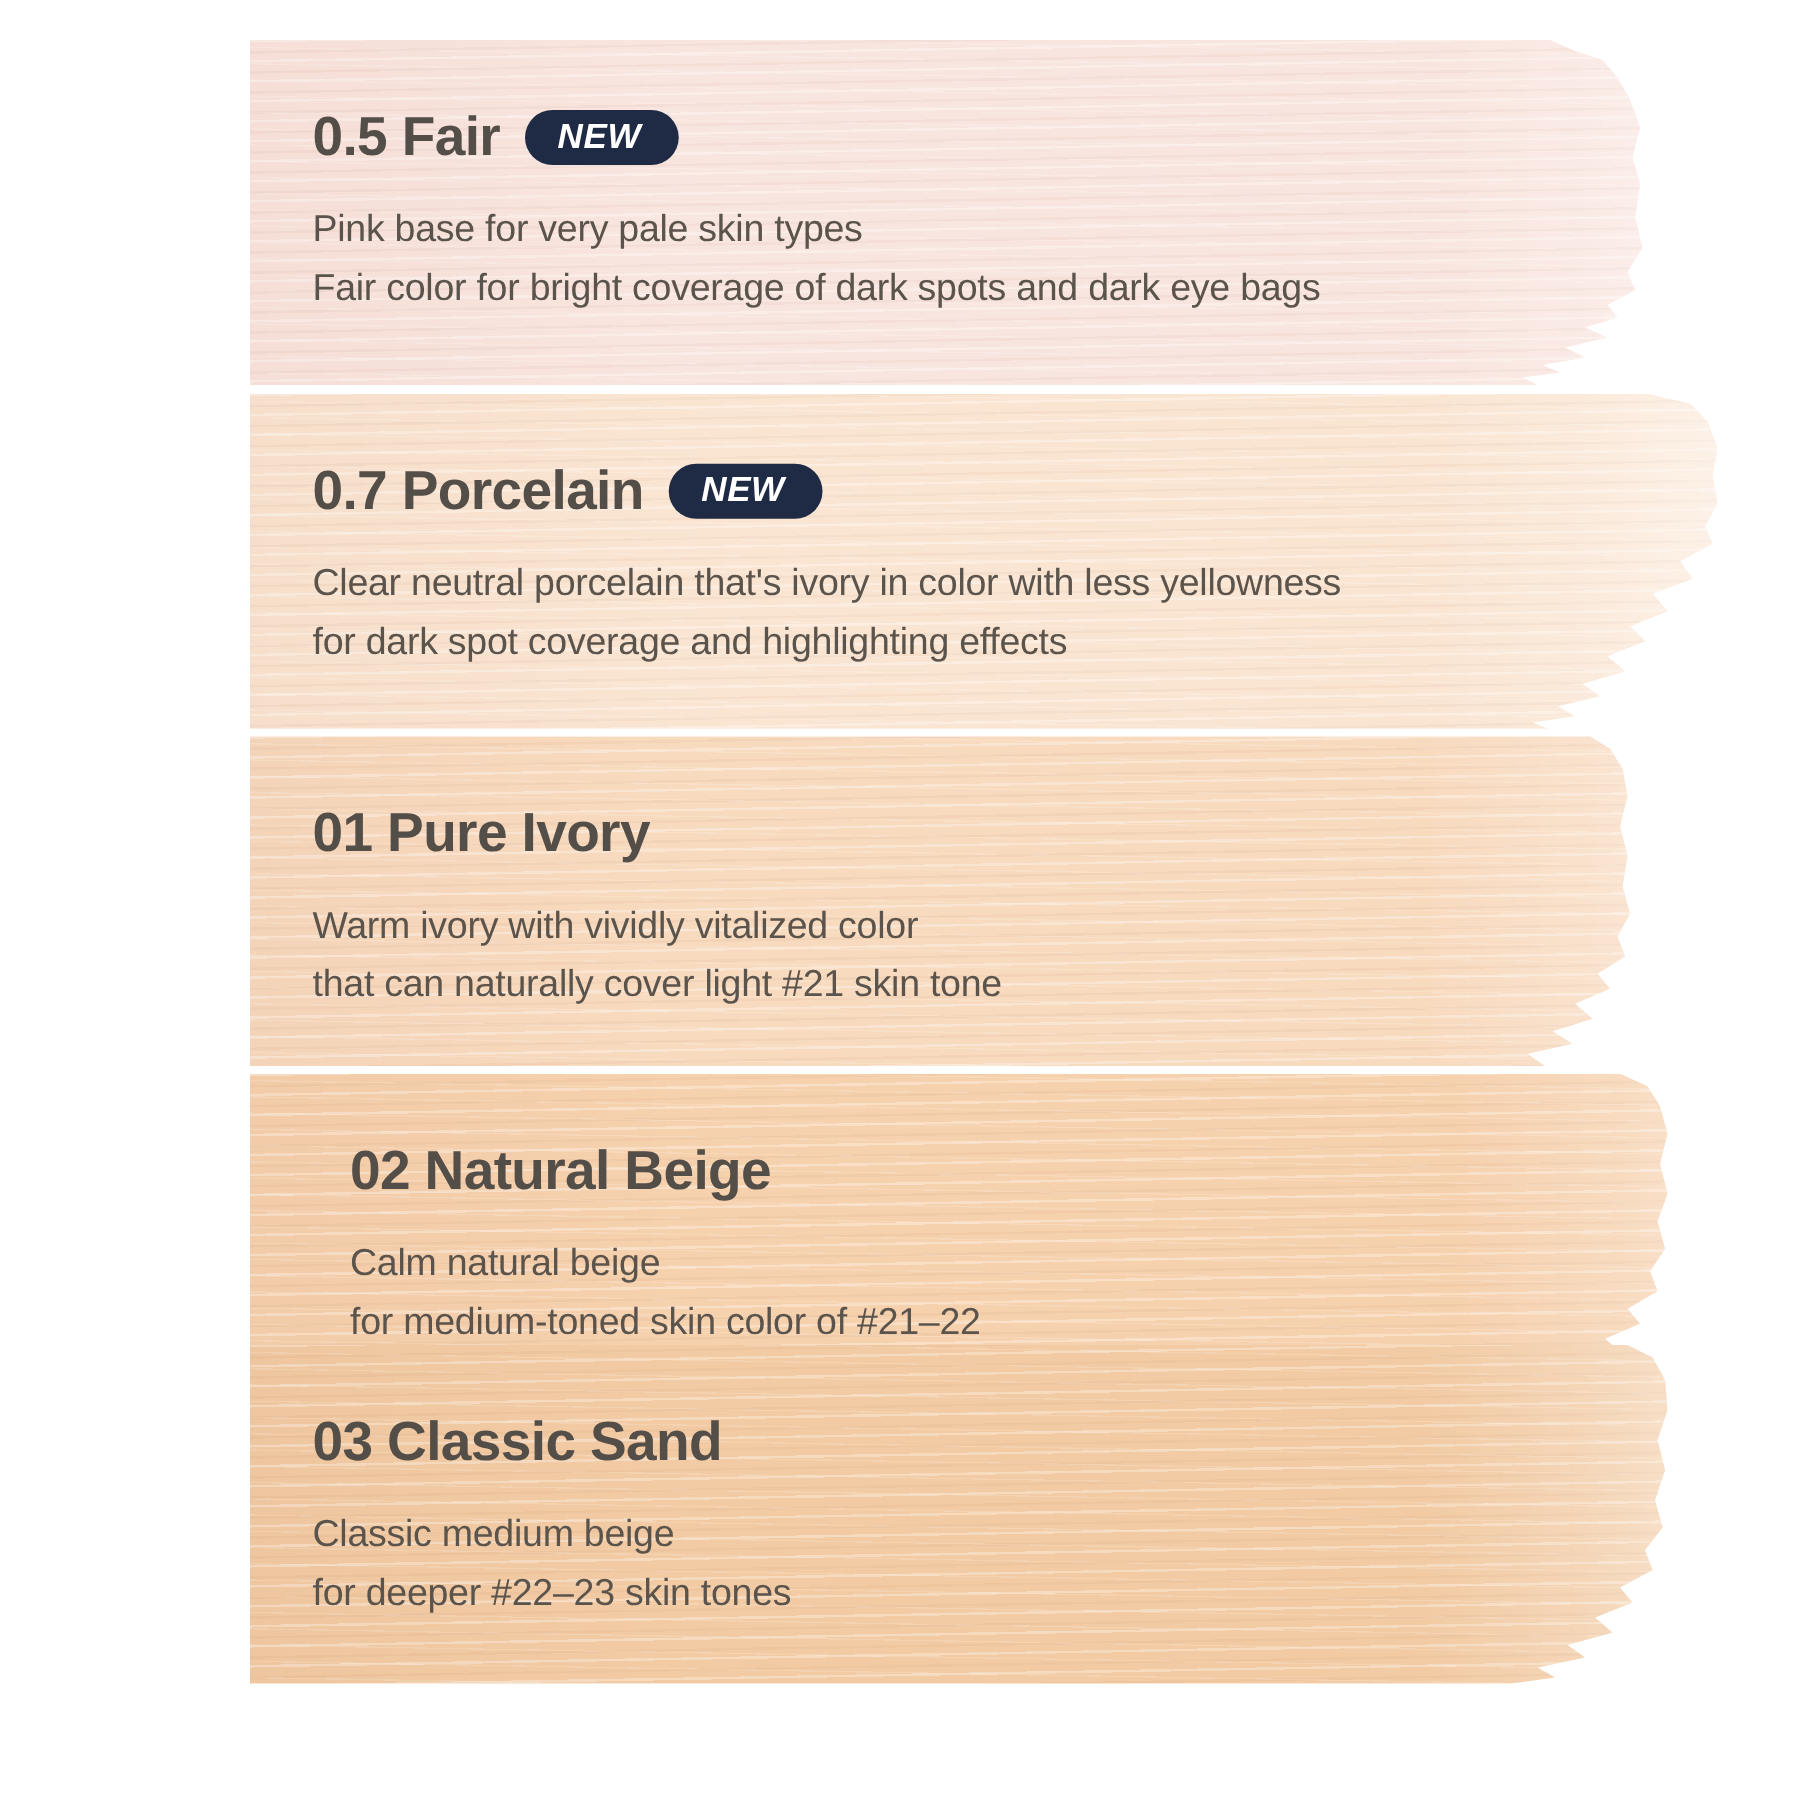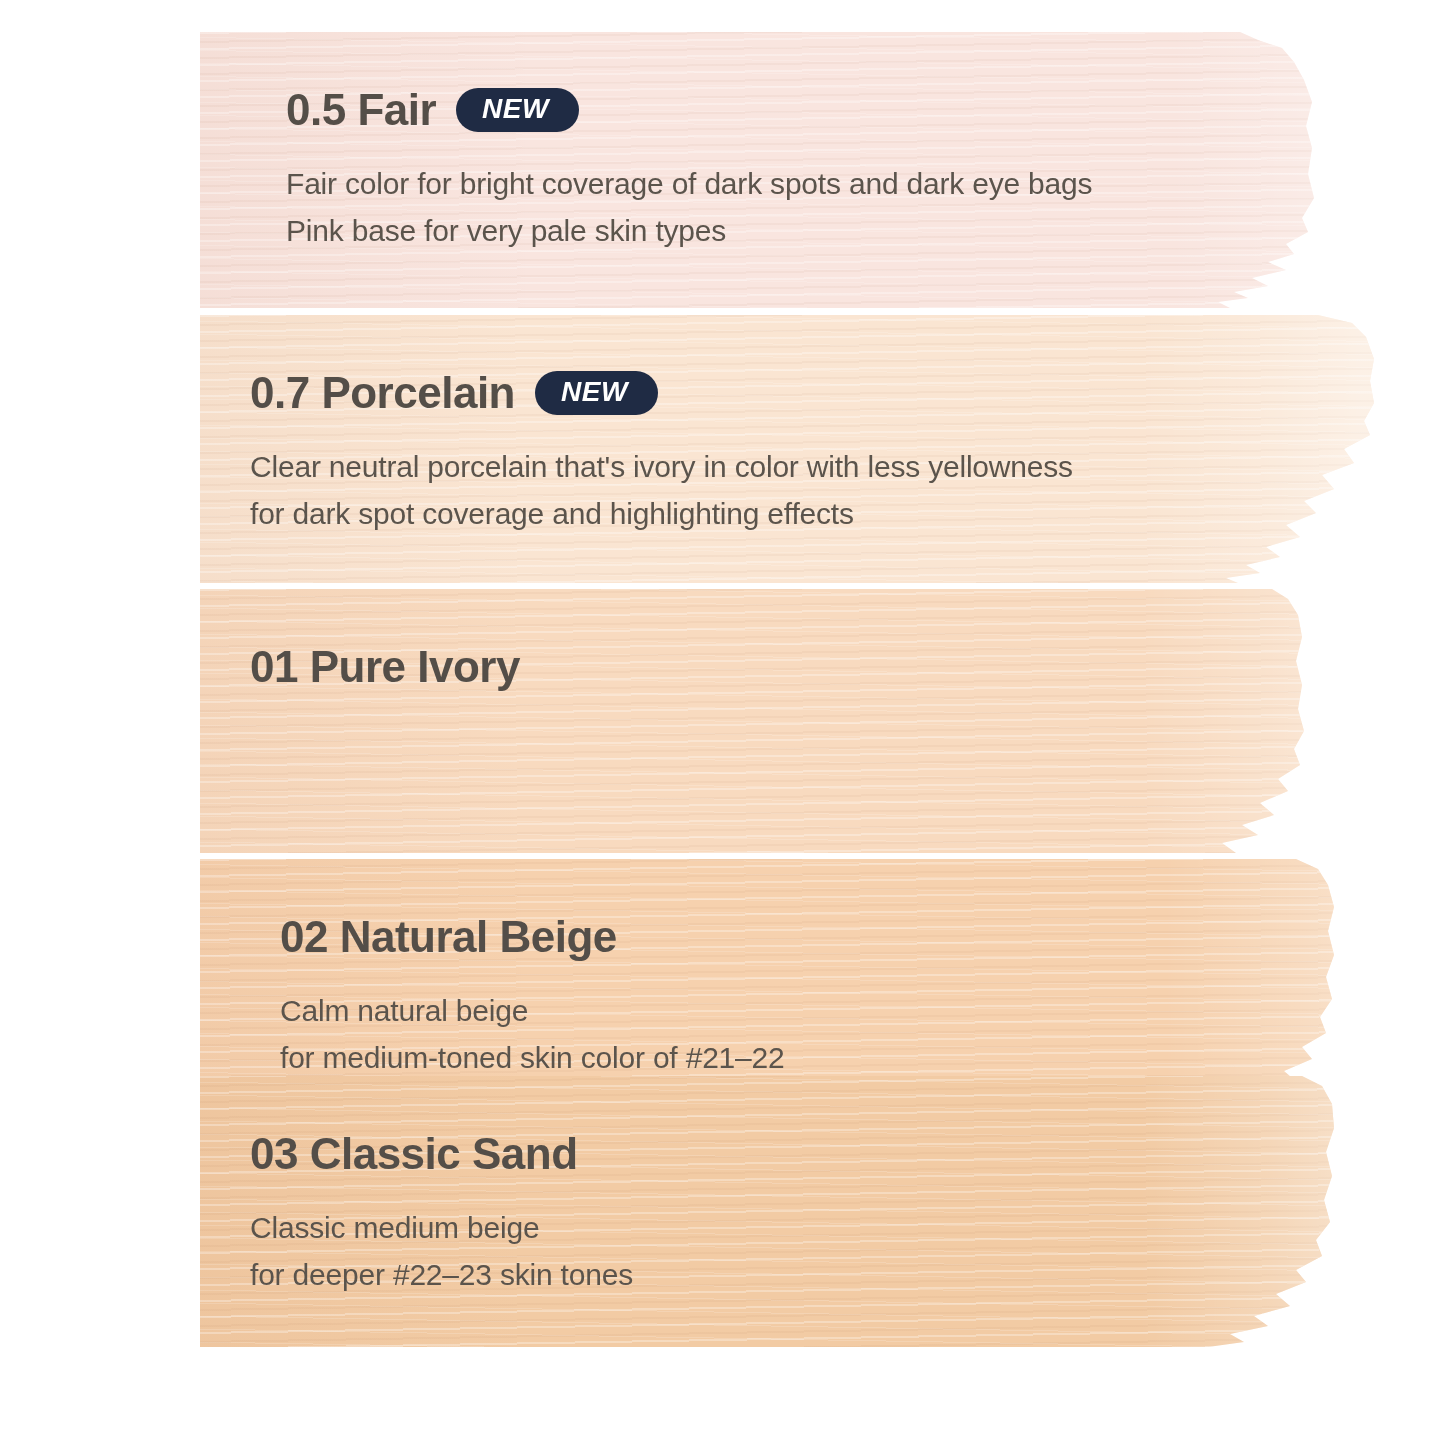--- a/index.html
+++ b/index.html
@@ -26,21 +26,21 @@
         rgba(255,255,255,0.30) 0px, rgba(255,255,255,0.30) 2px,
         rgba(255,255,255,0) 2px, rgba(255,255,255,0) 9px,
         rgba(150,90,55,0.05) 9px, rgba(150,90,55,0.05) 11px,
         rgba(255,255,255,0) 11px, rgba(255,255,255,0) 16px),
       repeating-linear-gradient(181deg,
         rgba(255,255,255,0.16) 0px, rgba(255,255,255,0.16) 1px,
         rgba(255,255,255,0) 1px, rgba(255,255,255,0) 13px),
       linear-gradient(to right, rgba(170,100,60,0.05), rgba(170,100,60,0) 28%);
   }
   .swatch-1 { top: 32px;   height: 276px;
-    clip-path: polygon(0 0,1040px 0,1058px 8px,1082px 16px,1094px 30px,1104px 48px,1112px 70px,1106px 94px,1112px 116px,1108px 142px,1114px 166px,1102px 186px,1108px 200px,1086px 212px,1094px 222px,1068px 230px,1086px 238px,1052px 246px,1068px 254px,1034px 260px,1048px 266px,1018px 270px,1030px 276px,0 276px); padding-left: 36px; }
+    clip-path: polygon(0 0,1040px 0,1058px 8px,1082px 16px,1094px 30px,1104px 48px,1112px 70px,1106px 94px,1112px 116px,1108px 142px,1114px 166px,1102px 186px,1108px 200px,1086px 212px,1094px 222px,1068px 230px,1086px 238px,1052px 246px,1068px 254px,1034px 260px,1048px 266px,1018px 270px,1030px 276px,0 276px); }
   .swatch-2 { top: 315px;  height: 337px;
     clip-path: polygon(0 0,1118px 0,1152px 8px,1166px 22px,1174px 44px,1170px 66px,1174px 88px,1164px 106px,1170px 120px,1144px 134px,1154px 148px,1122px 160px,1134px 174px,1104px 186px,1116px 198px,1086px 210px,1100px 222px,1066px 232px,1080px 242px,1046px 250px,1060px 258px,1026px 263px,1038px 268px,0 268px); }
   .swatch-3 { top: 589px;  height: 264px;
     clip-path: polygon(0 0,1072px 0,1088px 10px,1098px 26px,1102px 48px,1096px 72px,1102px 96px,1098px 120px,1104px 142px,1094px 160px,1100px 176px,1078px 190px,1088px 202px,1060px 214px,1074px 226px,1042px 236px,1058px 246px,1022px 254px,1036px 264px,0 264px); }
   .swatch-4 { top: 859px;  height: 266px;
     clip-path: polygon(0 0,1096px 0,1118px 10px,1128px 26px,1134px 48px,1128px 72px,1134px 96px,1126px 118px,1132px 140px,1120px 158px,1126px 174px,1102px 188px,1112px 200px,1084px 212px,1098px 224px,1064px 234px,1080px 244px,1044px 252px,1058px 260px,1024px 266px,0 266px); }
   .swatch-5 { top: 1076px; height: 271px;
     clip-path: polygon(0 0,1102px 0,1122px 10px,1132px 28px,1134px 52px,1126px 76px,1132px 100px,1124px 124px,1130px 146px,1116px 164px,1122px 180px,1096px 194px,1106px 206px,1076px 218px,1090px 230px,1054px 240px,1068px 250px,1030px 258px,1044px 266px,1008px 271px,0 271px); }
 
   .swatch-content {
@@ -88,22 +88,22 @@
 
 <div class="canvas">
 
   <section class="swatch swatch-1" style="background-color: rgb(249, 229, 223);">
     <div class="swatch-content">
       <div class="title-row">
         <h2 class="shade-title">0.5 Fair</h2>
         <span class="new-badge">NEW</span>
       </div>
       <p class="shade-desc">
+        <span>Pink base for very pale skin types</span>
         <span>Fair color for bright coverage of dark spots and dark eye bags</span>
-        <span>Pink base for very pale skin types</span>
       </p>
     </div>
   </section>
 
   <section class="swatch swatch-2" style="background-color: rgb(250, 229, 210);">
     <div class="swatch-content">
       <div class="title-row">
         <h2 class="shade-title">0.7 Porcelain</h2>
         <span class="new-badge">NEW</span>
       </div>
@@ -112,20 +112,24 @@
         <span>for dark spot coverage and highlighting effects</span>
       </p>
     </div>
   </section>
 
   <section class="swatch swatch-3" style="background-color: rgb(248, 218, 191);">
     <div class="swatch-content">
       <div class="title-row">
         <h2 class="shade-title">01 Pure Ivory</h2>
       </div>
+      <p class="shade-desc">
+        <span>Warm ivory with vividly vitalized color</span>
+        <span>that can naturally cover light #21 skin tone</span>
+      </p>
     </div>
   </section>
 
   <section class="swatch swatch-4" style="background-color: rgb(246, 209, 174); padding-left: 30px;">
     <div class="swatch-content">
       <div class="title-row">
         <h2 class="shade-title">02 Natural Beige</h2>
       </div>
       <p class="shade-desc">
         <span>Calm natural beige</span>

